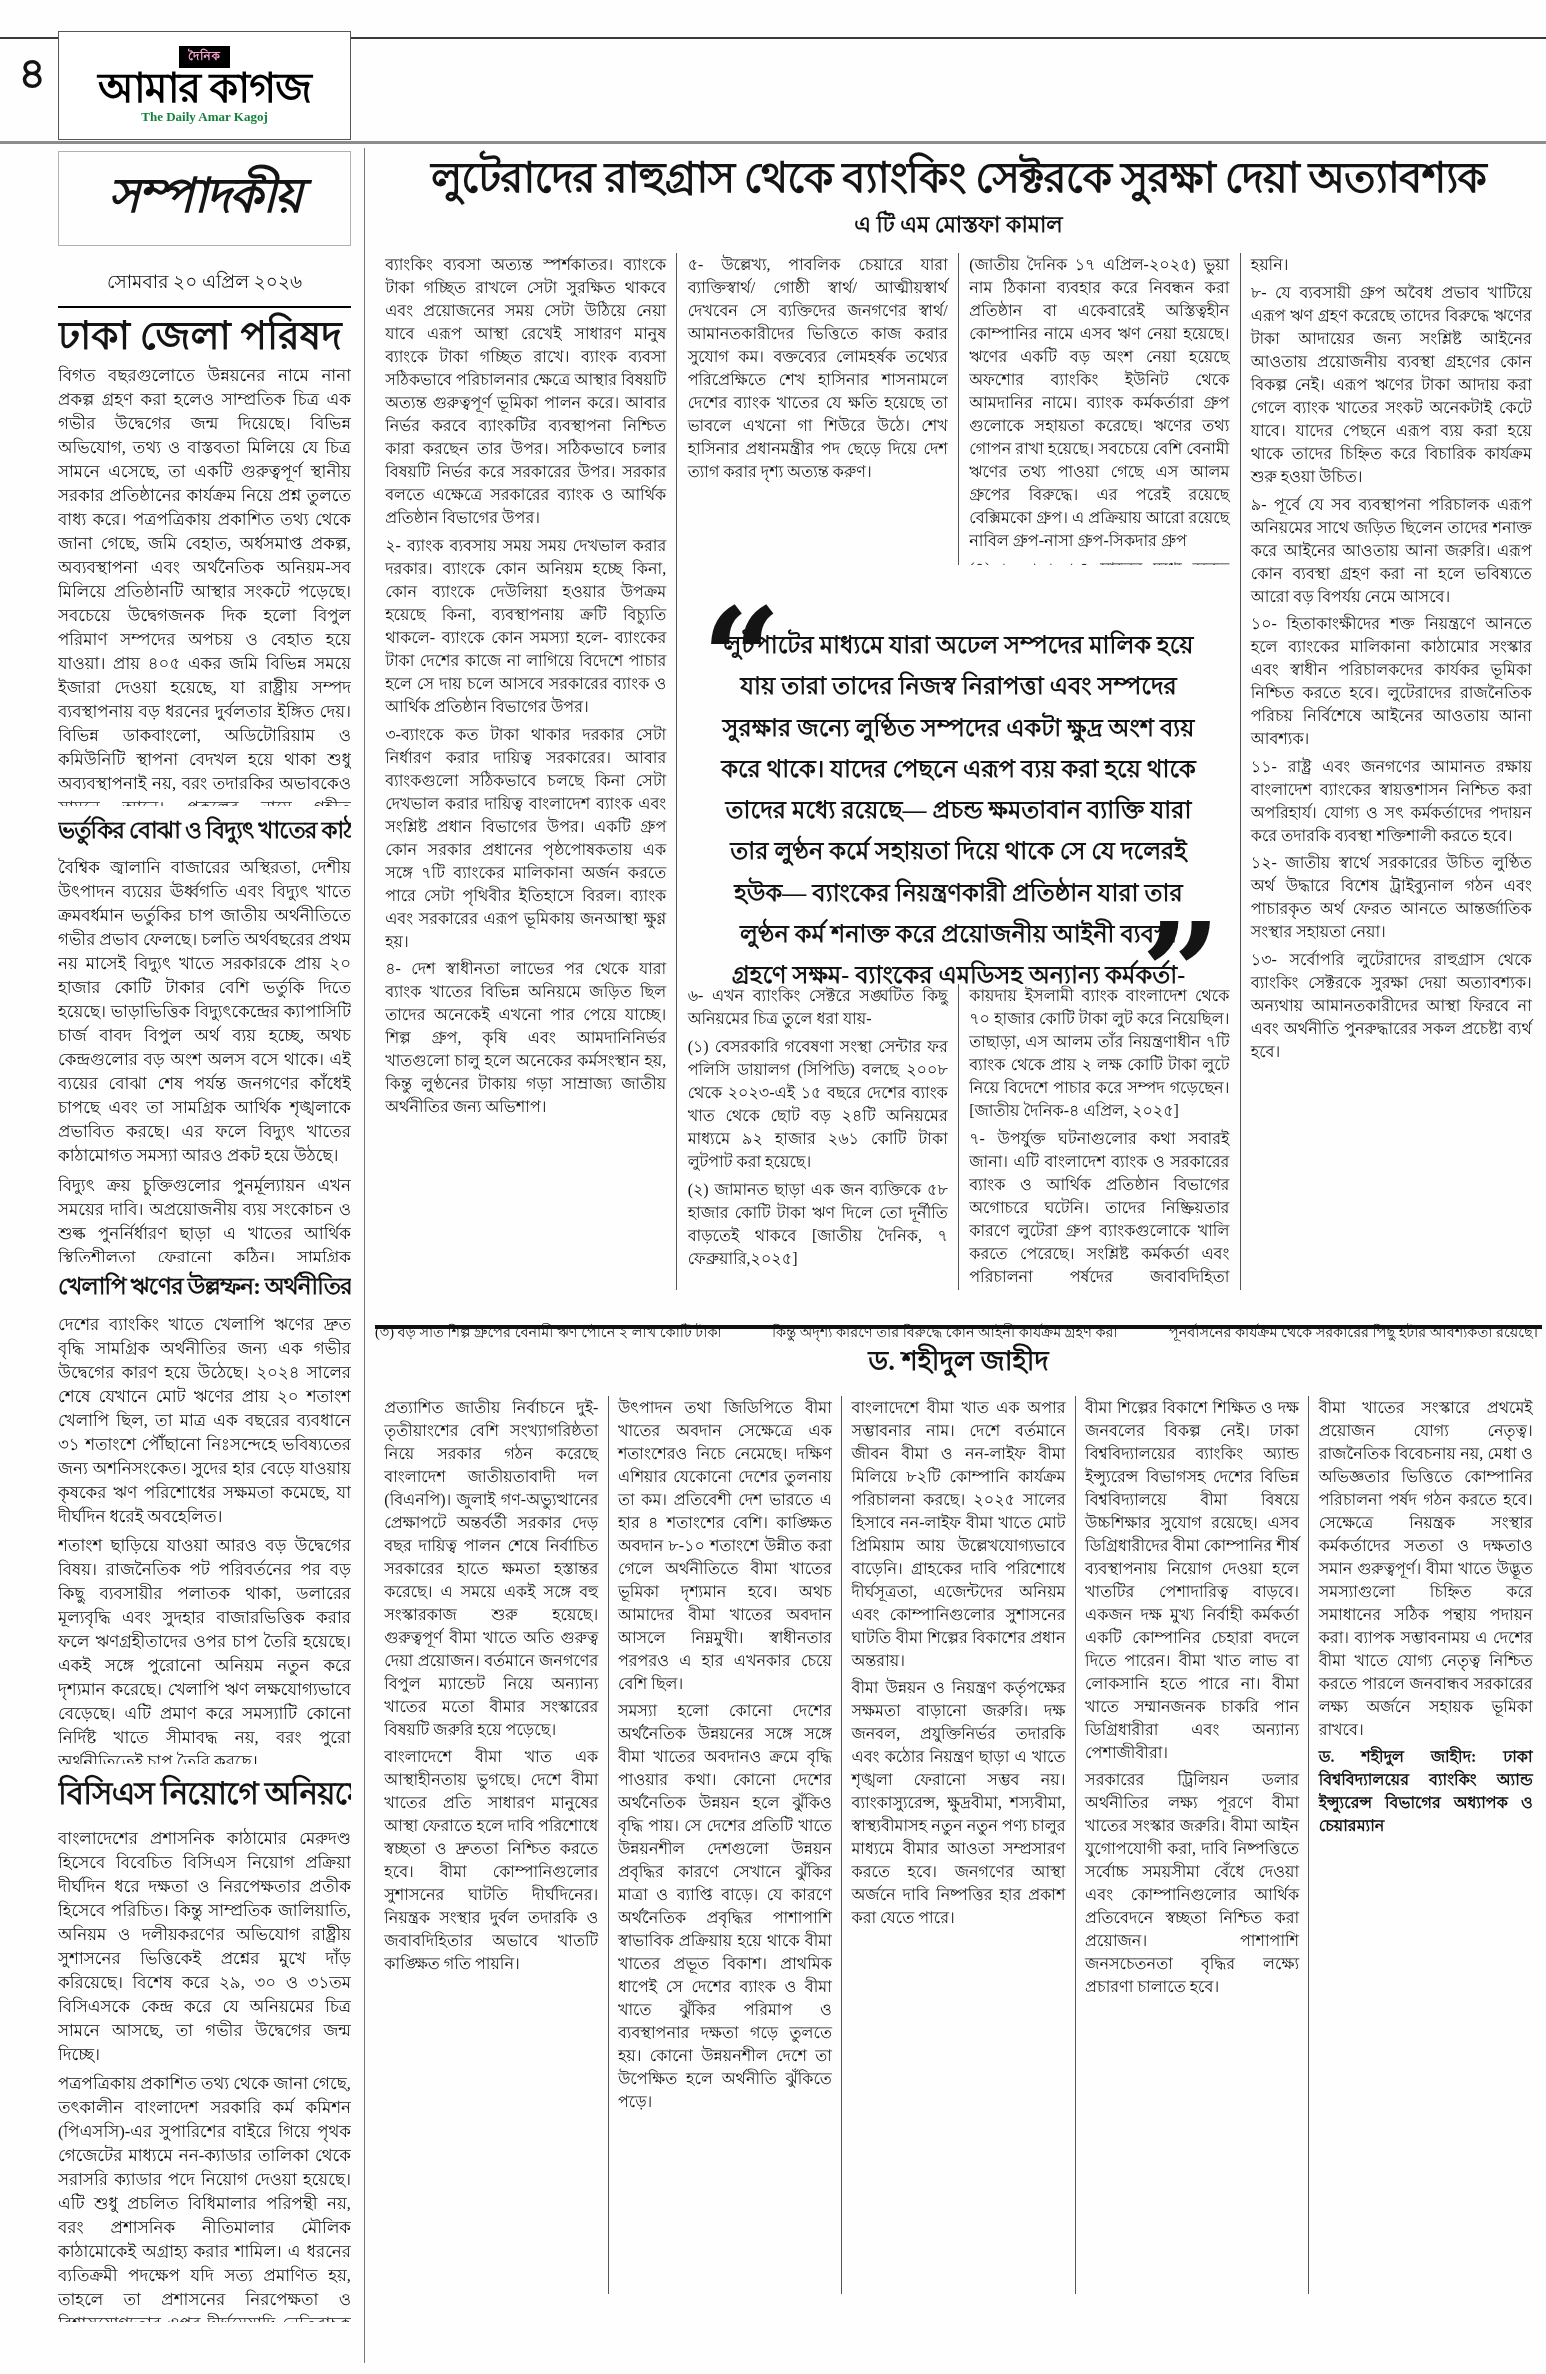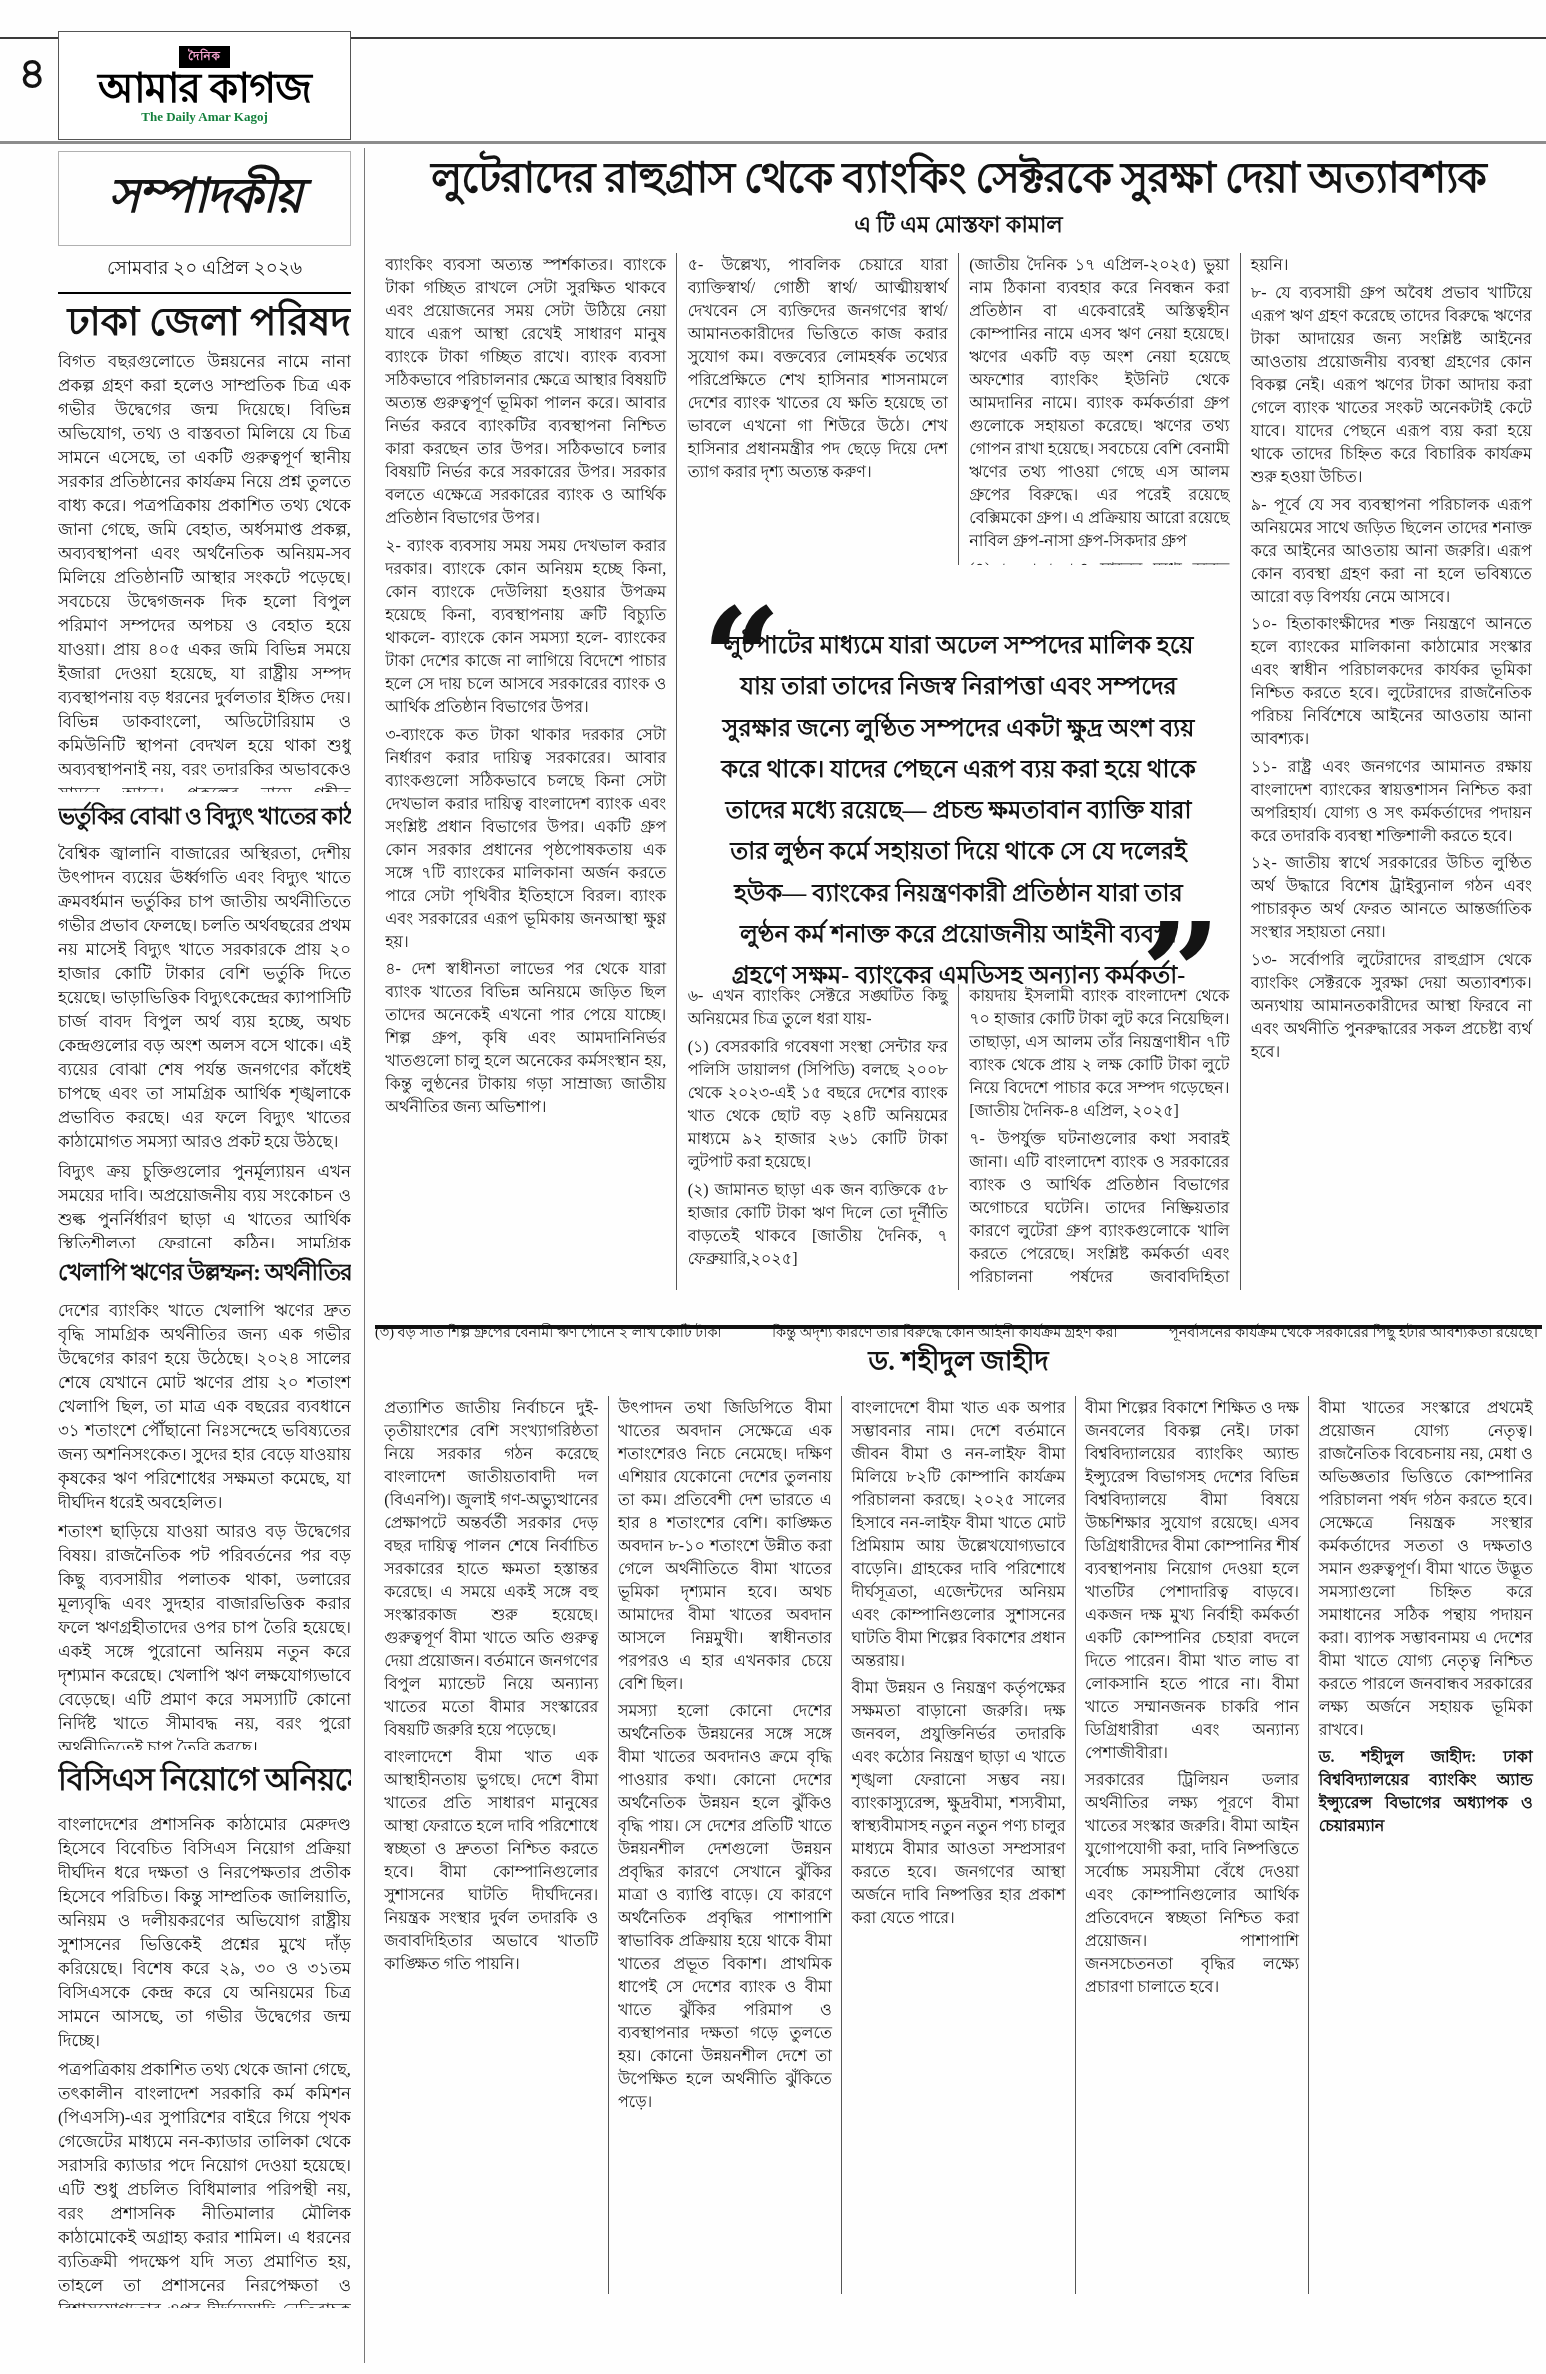--- a/index.html
+++ b/index.html
@@ -12,25 +12,25 @@
   .page-number{position:absolute;left:9.3px;top:41px;width:46px;font-size:43px;font-weight:700;text-align:center;}
   .masthead-box{position:absolute;left:58px;top:31px;width:293px;height:109px;background:#fff;
     border:1.9px solid #555;box-sizing:border-box;display:flex;flex-direction:column;align-items:center;justify-content:center;}
   .masthead-tagline{background:#000;color:#f9a8d4;font-size:12px;font-weight:700;padding:0.9px 9.3px;letter-spacing:0.9px;}
   .masthead-title{font-size:41px;font-weight:900;letter-spacing:-0.9px;line-height:1.0;color:#000;}
   .masthead-sub{font-size:13px;font-weight:700;color:#15803d;}
   .header-rule{position:absolute;left:0;top:141px;width:1546px;height:2.8px;background:#8c8c8c;}
   
   .sidebar{position:absolute;left:58px;top:151px;width:293px;height:2211px;overflow:hidden;}
   .side-divider{position:absolute;left:364px;top:148px;width:0.9px;height:2215px;background:#777;}
-  .editorial-box{border:0.9px solid #b0b0b0;height:93px;display:flex;align-items:center;justify-content:center;margin-bottom:6px;}
+  .editorial-box{border:0.9px solid #b0b0b0;height:93px;display:flex;align-items:center;justify-content:center;margin-bottom:20px;}
   .editorial-title{font-size:48px;font-weight:700;font-style:italic;letter-spacing:-1.9px;}
   .edition-date{text-align:center;font-size:18.6px;padding:1.9px 0 7.4px 0;}
   .date-rule{height:1.9px;background:#000;margin-bottom:5.6px;}
-  .side-article h2{margin:5.6px 0 5.6px 0;text-align:right;font-weight:800;}
+  .side-article h2{margin:5.6px 0 5.6px 0;text-align:left;font-weight:800;}
   .h-large{font-size:39px;line-height:1.15;}
   .h-condensed{font-size:23px;white-space:nowrap;overflow:hidden;letter-spacing:-0.9px;}
   .side-body{font-size:16.7px;line-height:24px;text-align:justify;overflow:hidden;}
   .side-body p{margin:0 0 5.6px 0;}
   .b1{height:442px;} .b2{height:406px;} .b3{height:451px;} .b4{height:495px;}
   
   .main-article{position:absolute;left:375px;top:147px;width:1167px;}
   .main-headline{text-align:center;font-size:42px;font-weight:800;line-height:1.3;margin:3.7px 0 1.9px 0;letter-spacing:-0.9px;}
   .main-byline{text-align:center;font-size:22px;font-weight:700;margin:0 0 9.3px 0;}
   .main-cols{display:flex;height:1037px;overflow:hidden;}

